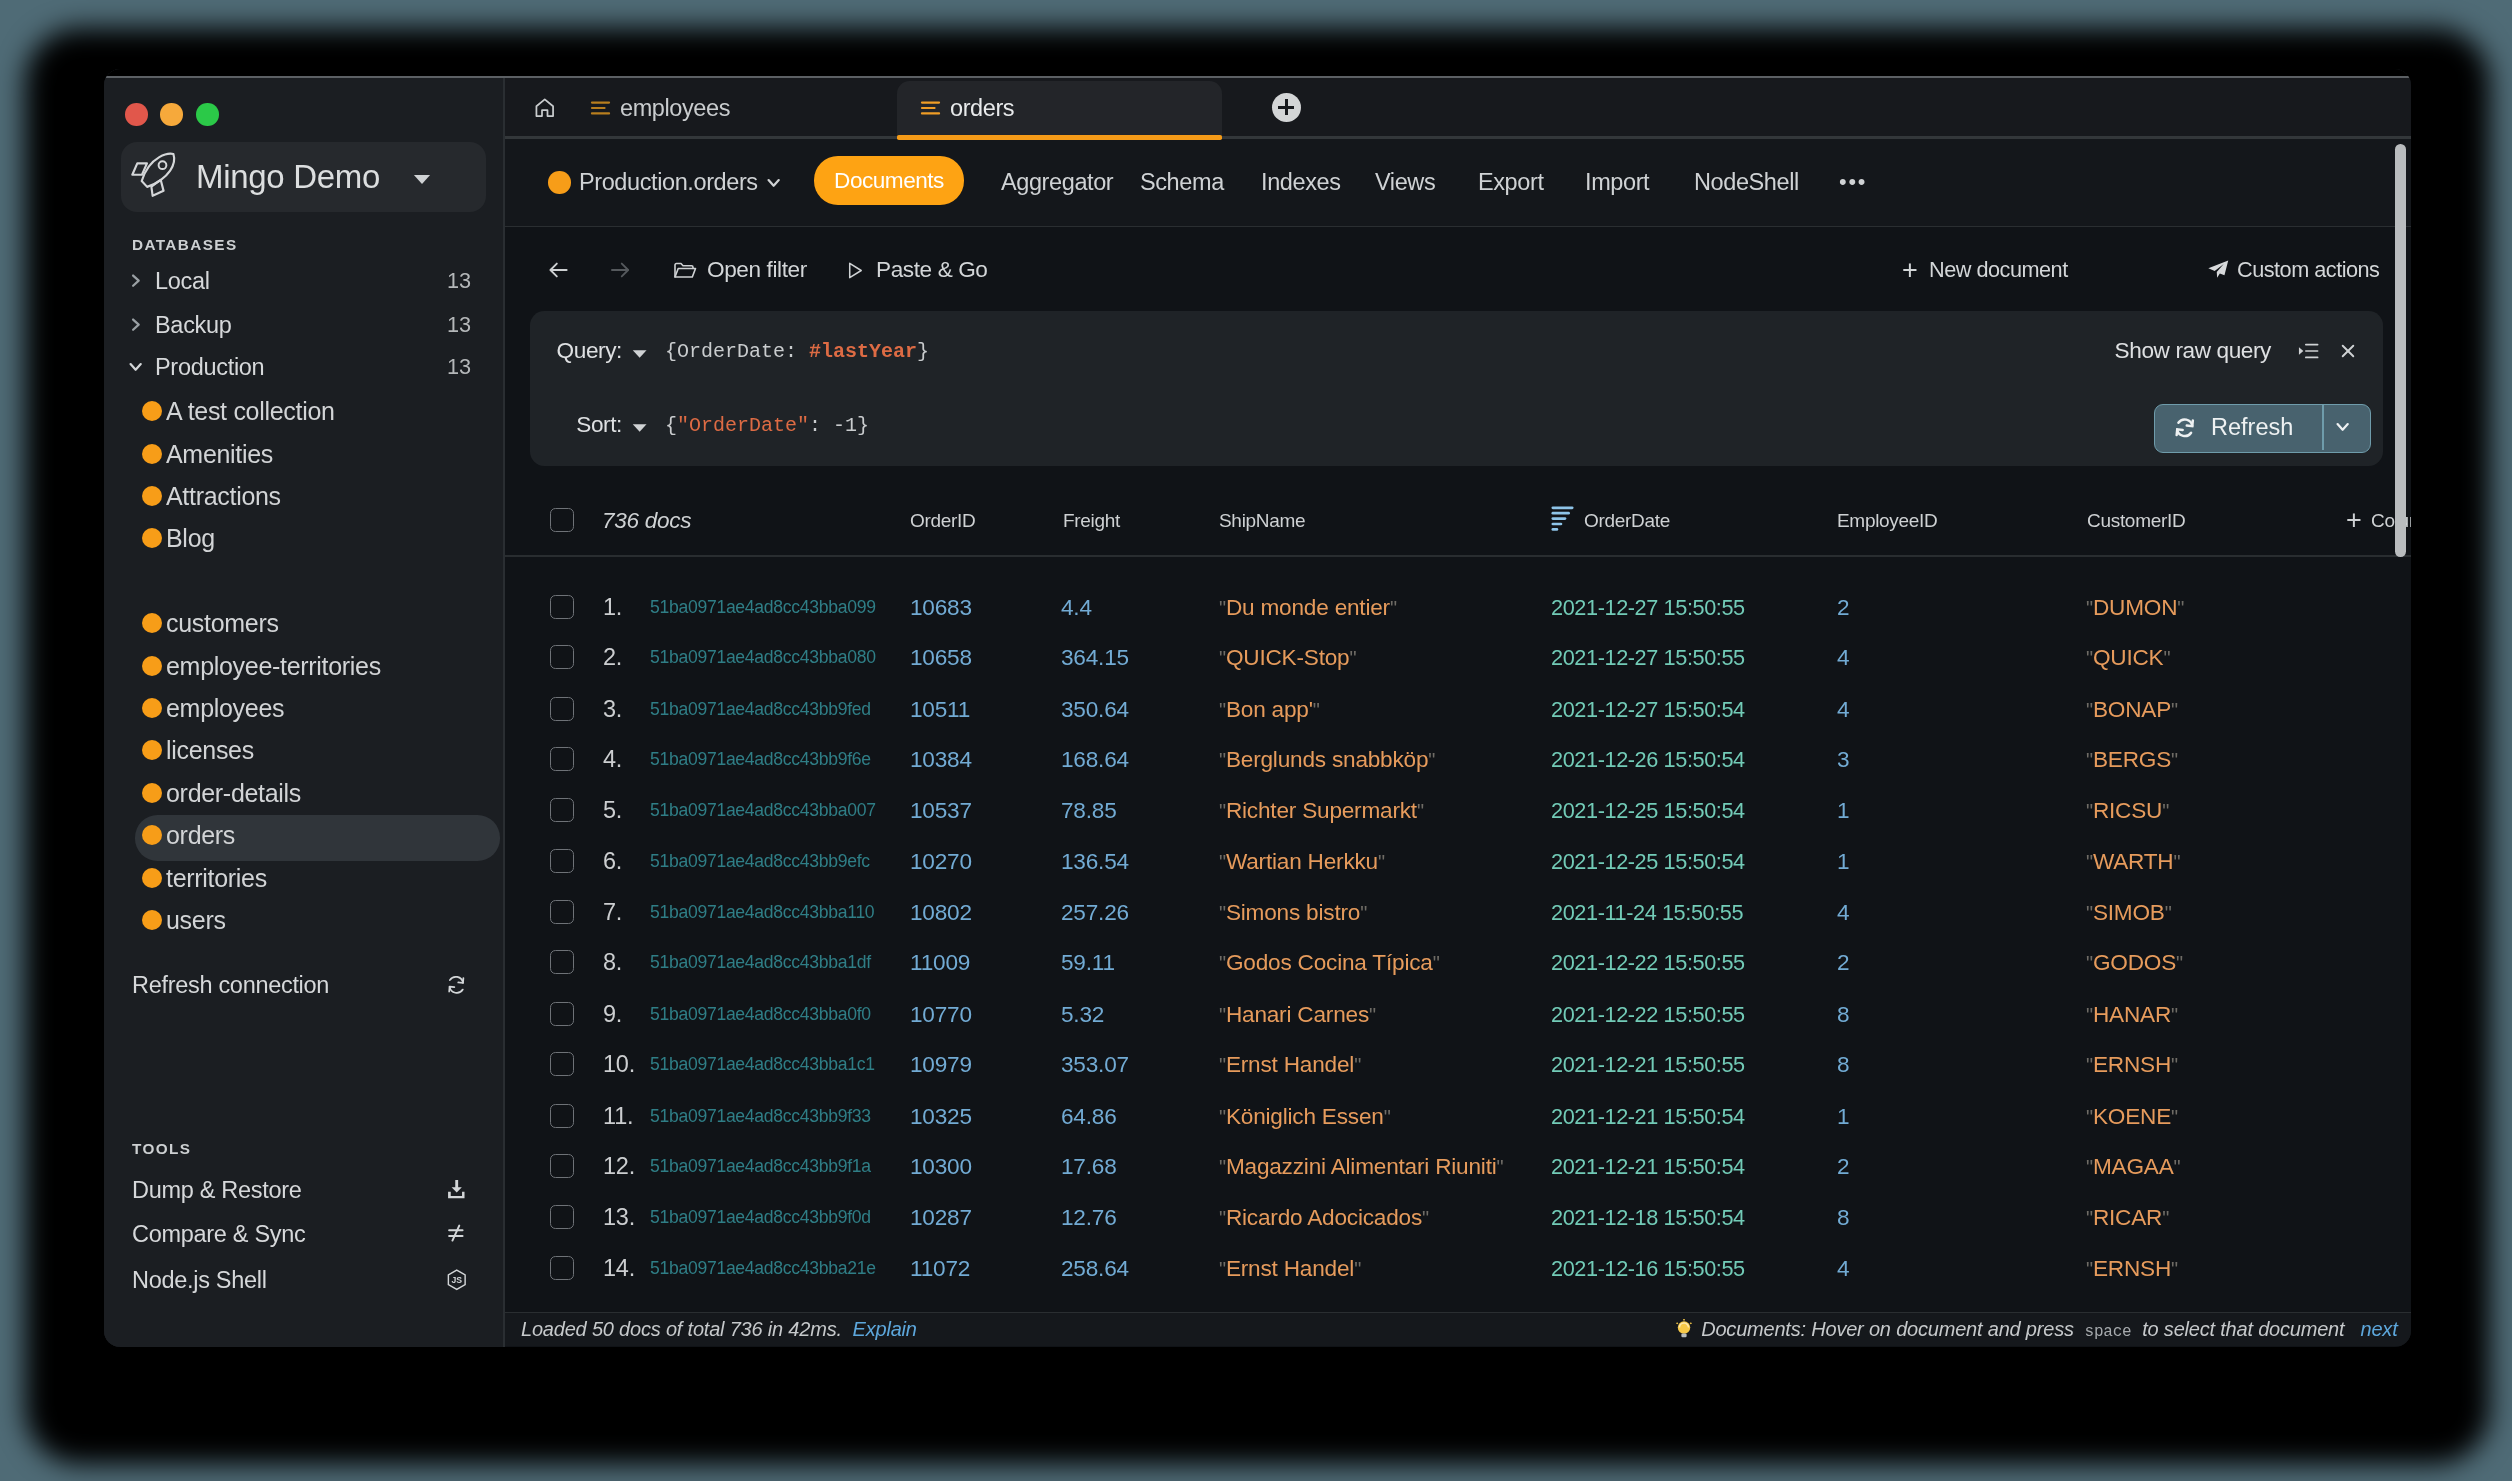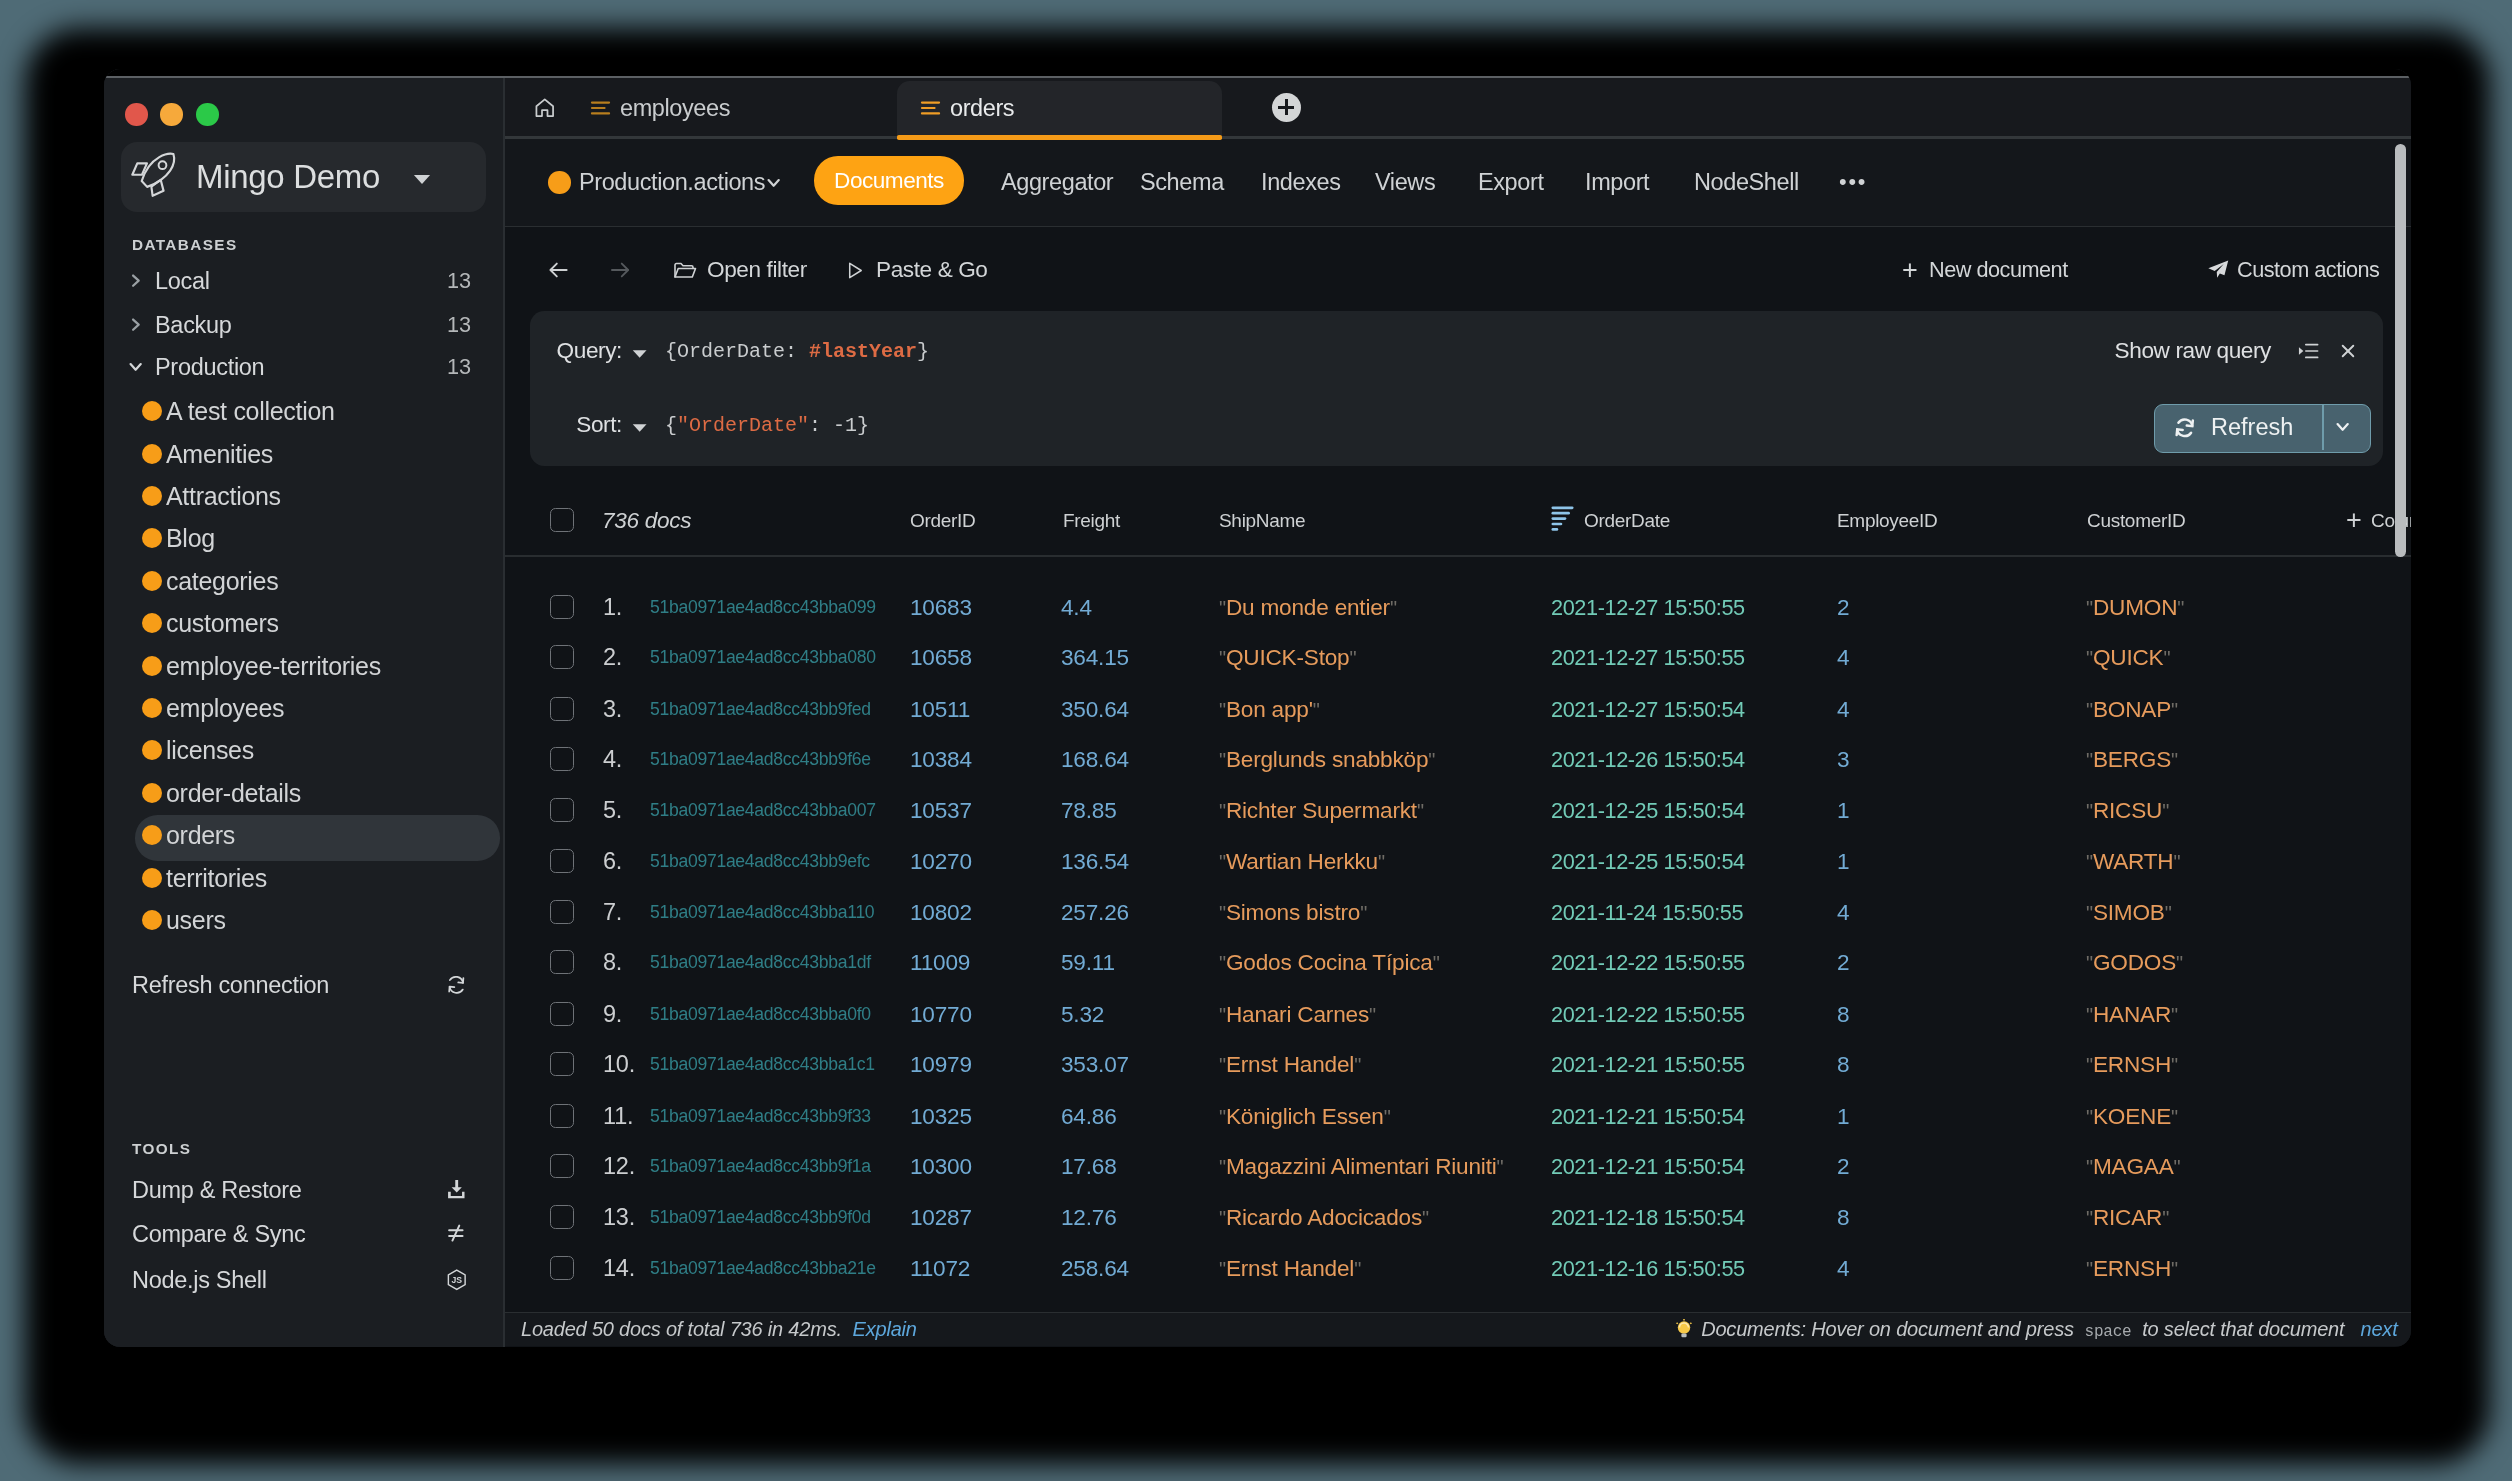--- a/index.html
+++ b/index.html
@@ -108,21 +108,21 @@
     <span class="tabt" style="left:516px;color:#c9ccce;">employees</span>
     <span class="tabic" style="left:816px;top:30px;"><svg width="21" height="18" viewBox="0 0 23 20" stroke="#ef9d26" stroke-width="2.4" stroke-linecap="round">
 <line x1="2" y1="4" x2="21" y2="4"></line>
           <line x1="2" y1="10" x2="16" y2="10"></line>
           <line x1="2" y1="16" x2="21" y2="16"></line>
 </svg></span>
     <span class="tabt" style="left:846px;color:#e8eaeb;">orders</span>
     <div id="plus"></div>
     <div id="bar2">
       <span style="position:absolute;left:444px;top:32px;width:22.6px;height:22.6px;border-radius:50%;background:#f79d18;"></span>
-      <span class="b2t" style="left:475px;">Production.actions</span>
+      <span class="b2t" style="left:475px;">Production.orders</span>
       <span style="position:absolute;left:662px;top:36px;"><svg width="15.3" height="15.3" viewBox="0 0 15 15" fill="none" stroke="#cfd2d4" stroke-width="2.2" stroke-linecap="round" stroke-linejoin="round">
             <path d="M2.5 5 L7.5 10.5 L12.5 5"></path>
           </svg></span>
       <span id="docpill">Documents</span>
       <span class="b2t" style="left:897px;">Aggregator</span>
       <span class="b2t" style="left:1036px;">Schema</span>
       <span class="b2t" style="left:1157px;">Indexes</span>
       <span class="b2t" style="left:1271px;">Views</span>
       <span class="b2t" style="left:1374px;">Export</span>
       <span class="b2t" style="left:1481px;">Import</span>
@@ -424,24 +424,20 @@
         <span class="dot"></span>
         <span class="sname">Amenities</span>
       </div>
       <div class="scol" style="top:407px;">
         <span class="dot"></span>
         <span class="sname">Attractions</span>
       </div>
       <div class="scol" style="top:449px;">
         <span class="dot"></span>
         <span class="sname">Blog</span>
-      </div>
-      <div class="scol" style="top:492px;">
-        <span class="dot"></span>
-        <span class="sname">categories</span>
       </div>
       <div class="scol" style="top:534px;">
         <span class="dot"></span>
         <span class="sname">customers</span>
       </div>
       <div class="scol" style="top:577px;">
         <span class="dot"></span>
         <span class="sname">employee-territories</span>
       </div>
       <div class="scol" style="top:619px;">

